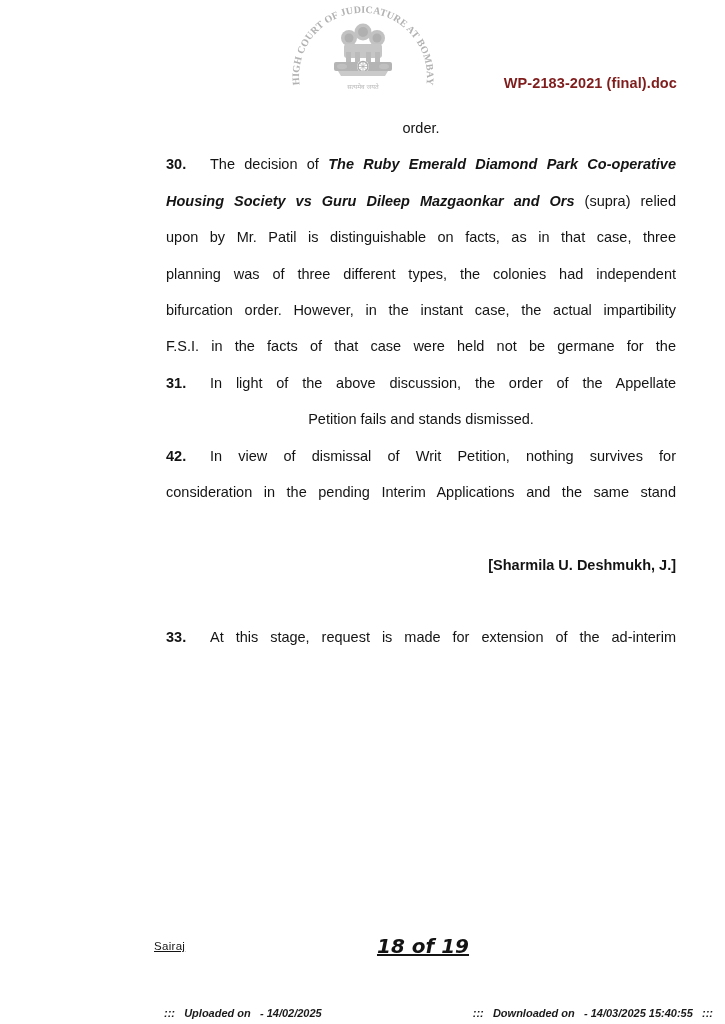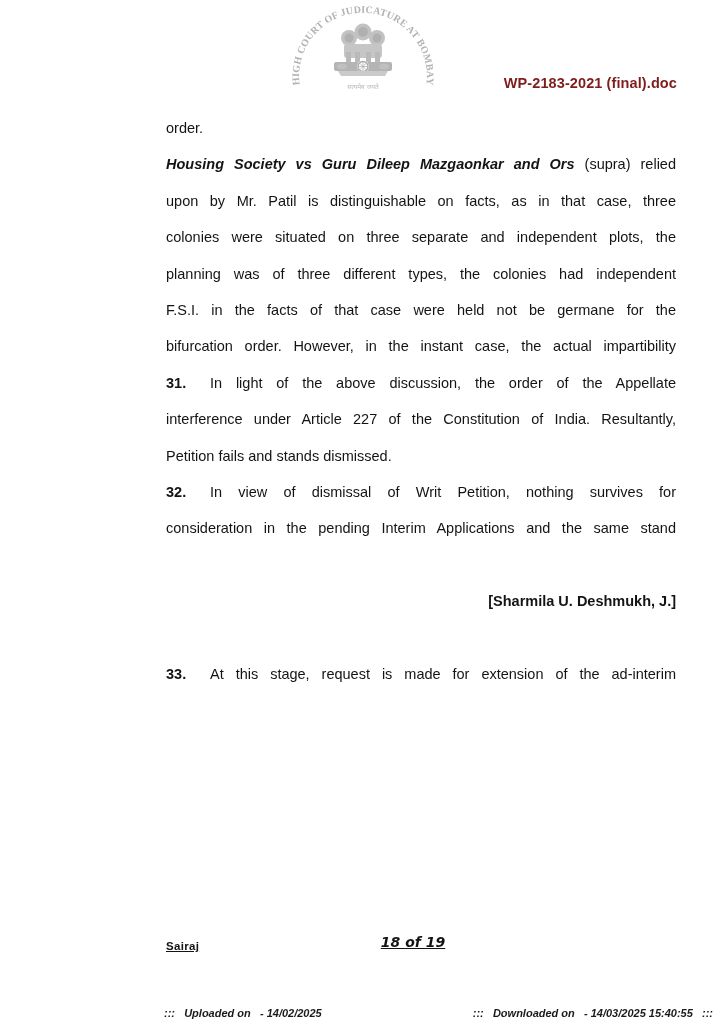--- a/index.html
+++ b/index.html
@@ -34,53 +34,53 @@
     left: 166px;
     top: 110px;
     width: 510px;
     font-size: 14.5px;
     color: #141414;
   }
   .para { margin: 0; }
   .line {
     height: 36.4px;
     line-height: 36.4px;
-    text-align: left;
+    text-align: center;
   }
   .line.j {
     text-align: justify;
     text-align-last: justify;
   }
   .line.r { text-align: right; }
   .line.spacer { height: 36.4px; }
   .num {
     display: inline-block;
     width: 44px;
     font-weight: bold;
   }
   .bi { font-weight: bold; font-style: italic; }
   .b  { font-weight: bold; margin-left: 22px; }
   .footer-author {
     position: absolute;
-    left: 166px;
+    left: 154px;
     top: 940px;
     font-size: 11.5px;
-    font-weight: bold;
+    font-weight: normal;
     text-decoration: underline;
     letter-spacing: 0.3px;
     color: #141414;
   }
   .footer-pageno {
     position: absolute;
-    left: 158px;
+    left: 168px;
     top: 934px;
     width: 510px;
     text-align: center;
     font-family: "DejaVu Sans", sans-serif;
-    font-size: 14px;
+    font-size: 20px;
     font-weight: bold;
     font-style: italic;
     text-decoration: underline;
     color: #141414;
   }
   .stamp {
     position: absolute;
     top: 1007px;
     font-size: 11px;
     font-weight: bold;
@@ -126,34 +126,33 @@
     <text x="75" y="89" text-anchor="middle" font-size="6.5" fill="#bcbcbc">सत्यमेव जयते</text>
   </svg>
 
   <div class="doc-name">WP-2183-2021 (final).doc</div>
 
   <div class="body-text">
       <div class="para">
         <div class="line"><span>order.</span></div>
       </div>
       <div class="para">
+        <div class="line j"><span class="num">30.</span><span>The decision of </span><span class="bi">The Ruby Emerald Diamond Park Co-operative</span></div>
         <div class="line j"><span class="bi">Housing Society vs Guru Dileep Mazgaonkar and Ors</span><span> (supra) relied</span></div>
         <div class="line j"><span>upon by Mr. Patil is distinguishable on facts, as in that case, three</span></div>
-        <div class="line j"><span>colonies were situated on three separate and independent plots, the</span></div>
         <div class="line j"><span>planning was of three different types, the colonies had independent</span></div>
+        <div class="line j"><span>bifurcation order. However, in the instant case, the actual impartibility</span></div>
         <div class="line j"><span>F.S.I. in the facts of that case were held not be germane for the</span></div>
-        <div class="line j"><span>bifurcation order. However, in the instant case, the actual impartibility</span></div>
       </div>
       <div class="para">
         <div class="line j"><span class="num">31.</span><span>In light of the above discussion, the order of the Appellate</span></div>
-        <div class="line j"><span>interference under Article 227 of the Constitution of India. Resultantly,</span></div>
         <div class="line"><span>Petition fails and stands dismissed.</span></div>
       </div>
       <div class="para">
-        <div class="line j"><span class="num">32.</span><span>In view of dismissal of Writ Petition, nothing survives for</span></div>
+        <div class="line j"><span class="num">42.</span><span>In view of dismissal of Writ Petition, nothing survives for</span></div>
         <div class="line j"><span>consideration in the pending Interim Applications and the same stand</span></div>
       </div>
       <div class="line spacer"></div>
       <div class="para">
         <div class="line r"><span class="b">[Sharmila U. Deshmukh, J.]</span></div>
       </div>
       <div class="line spacer"></div>
       <div class="para">
         <div class="line j"><span class="num">33.</span><span>At this stage, request is made for extension of the ad-interim</span></div>
       </div>

